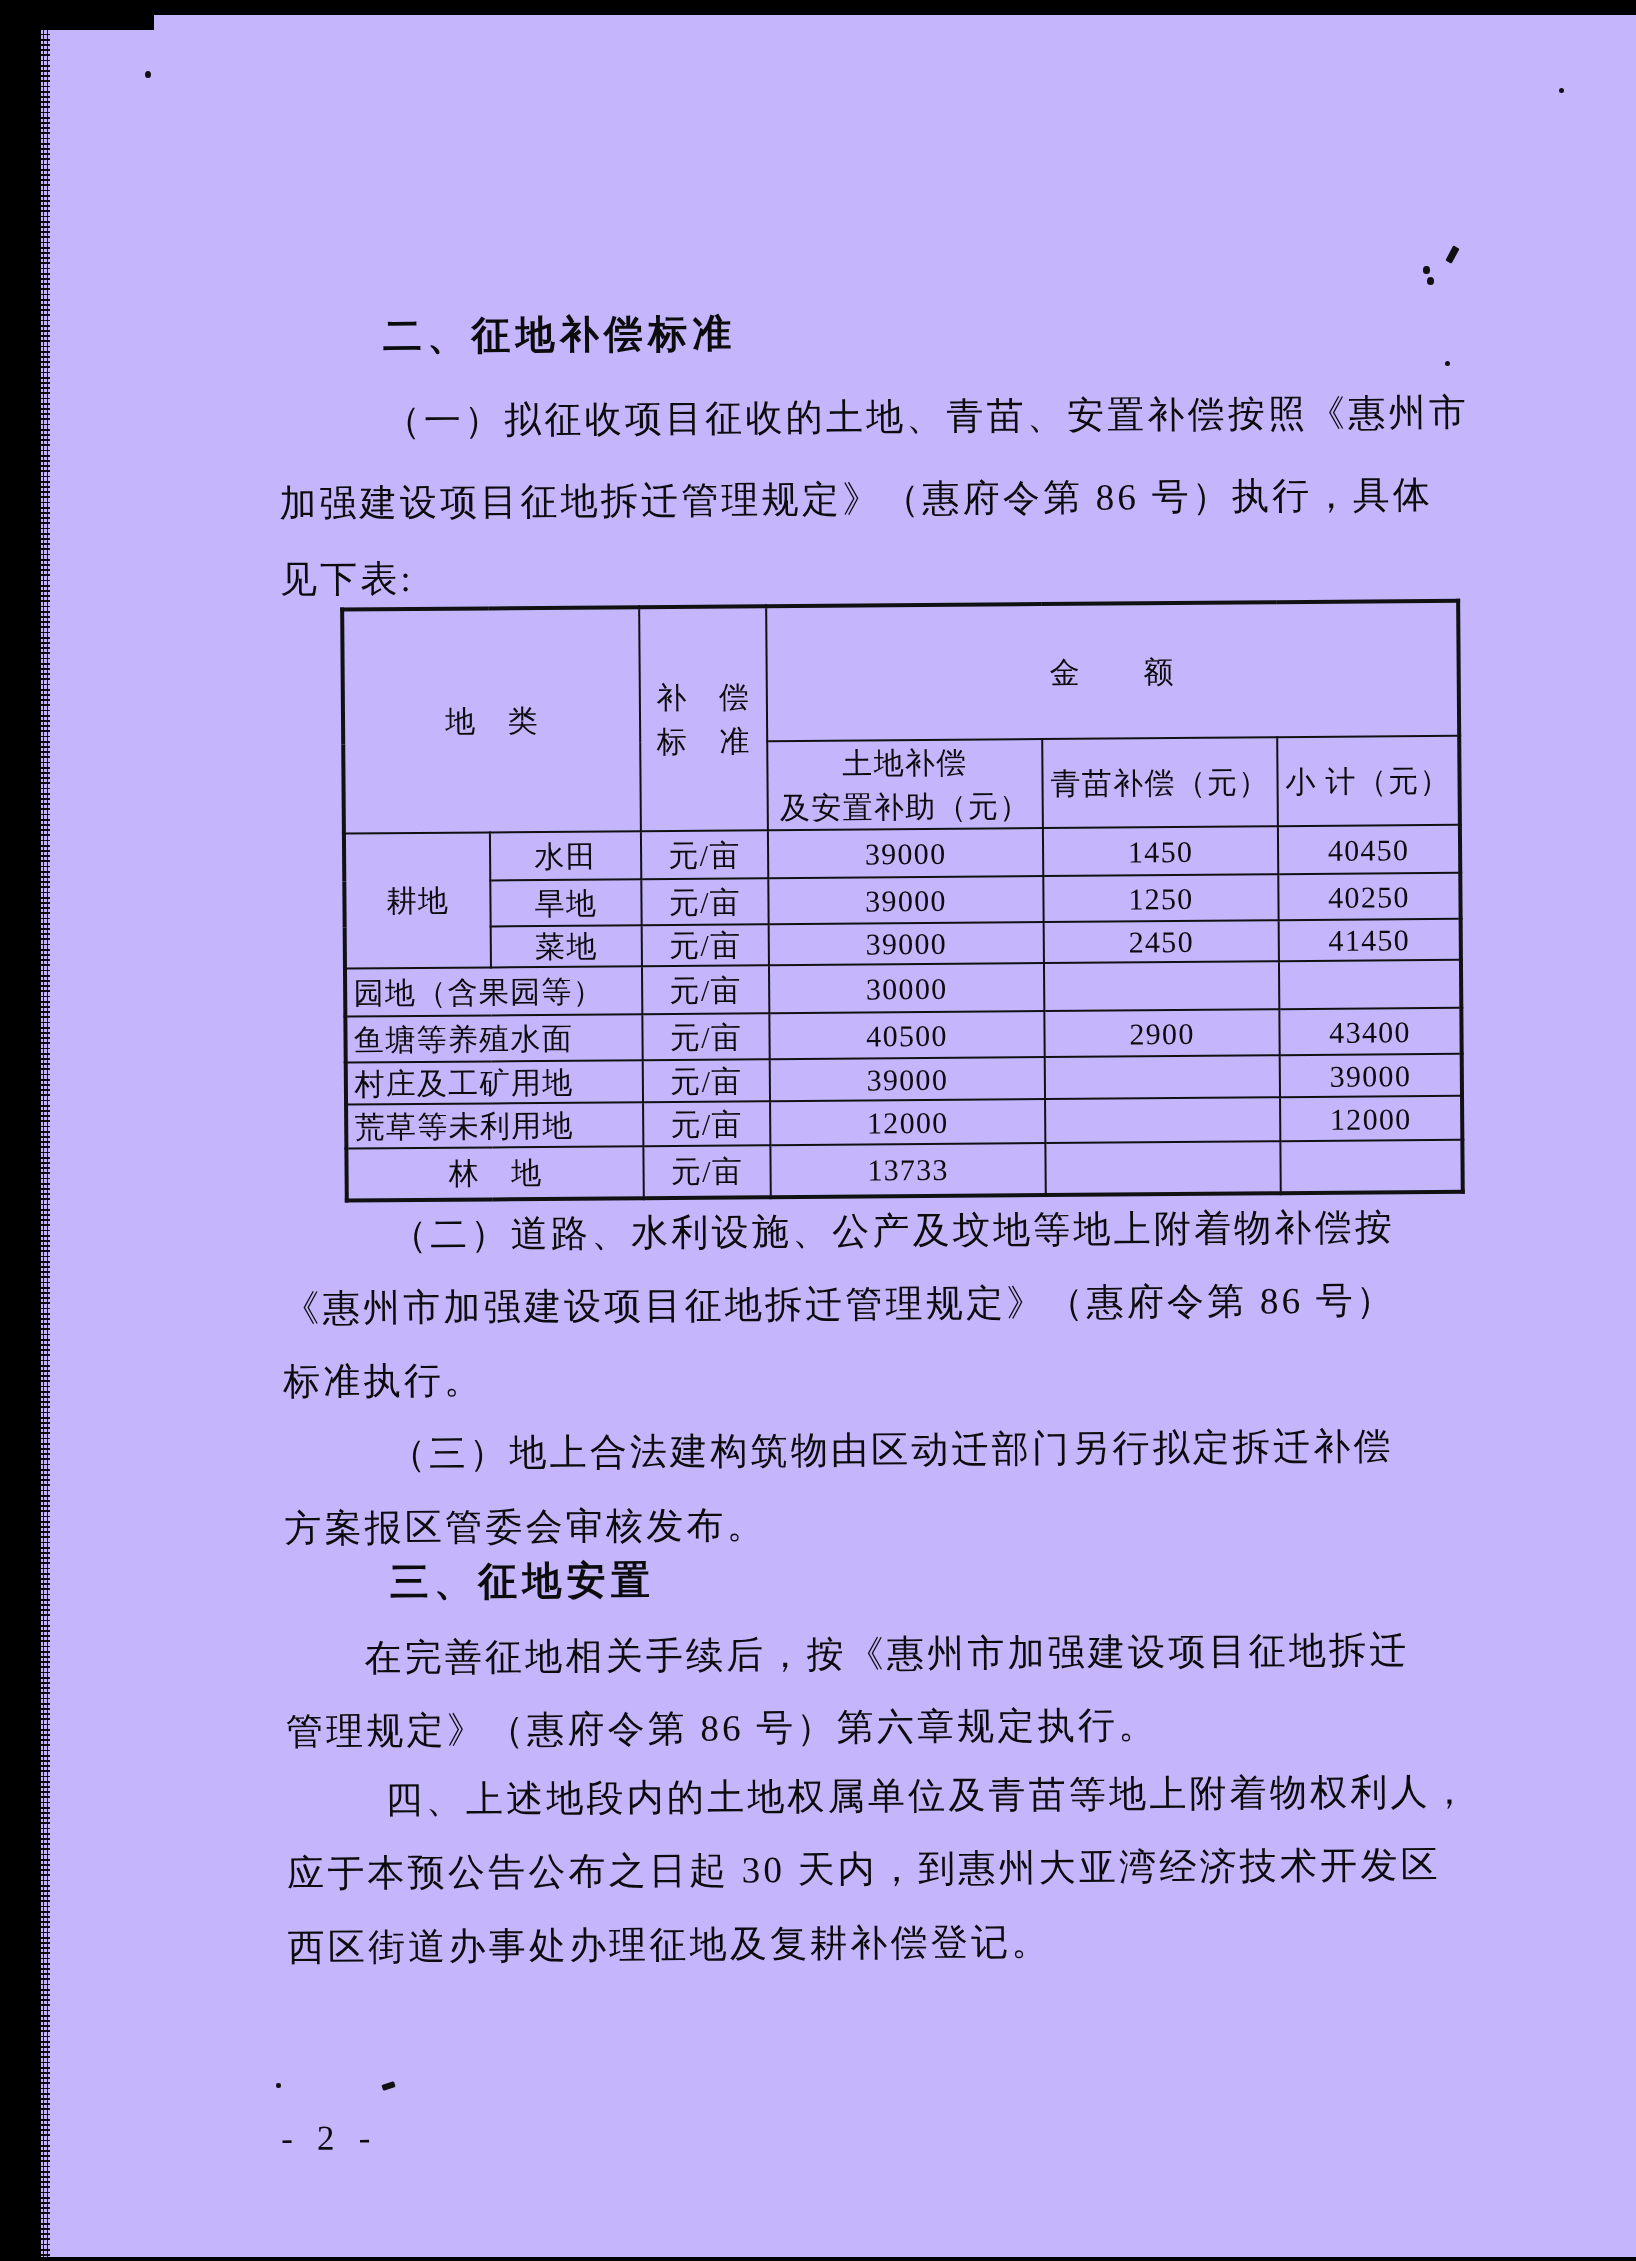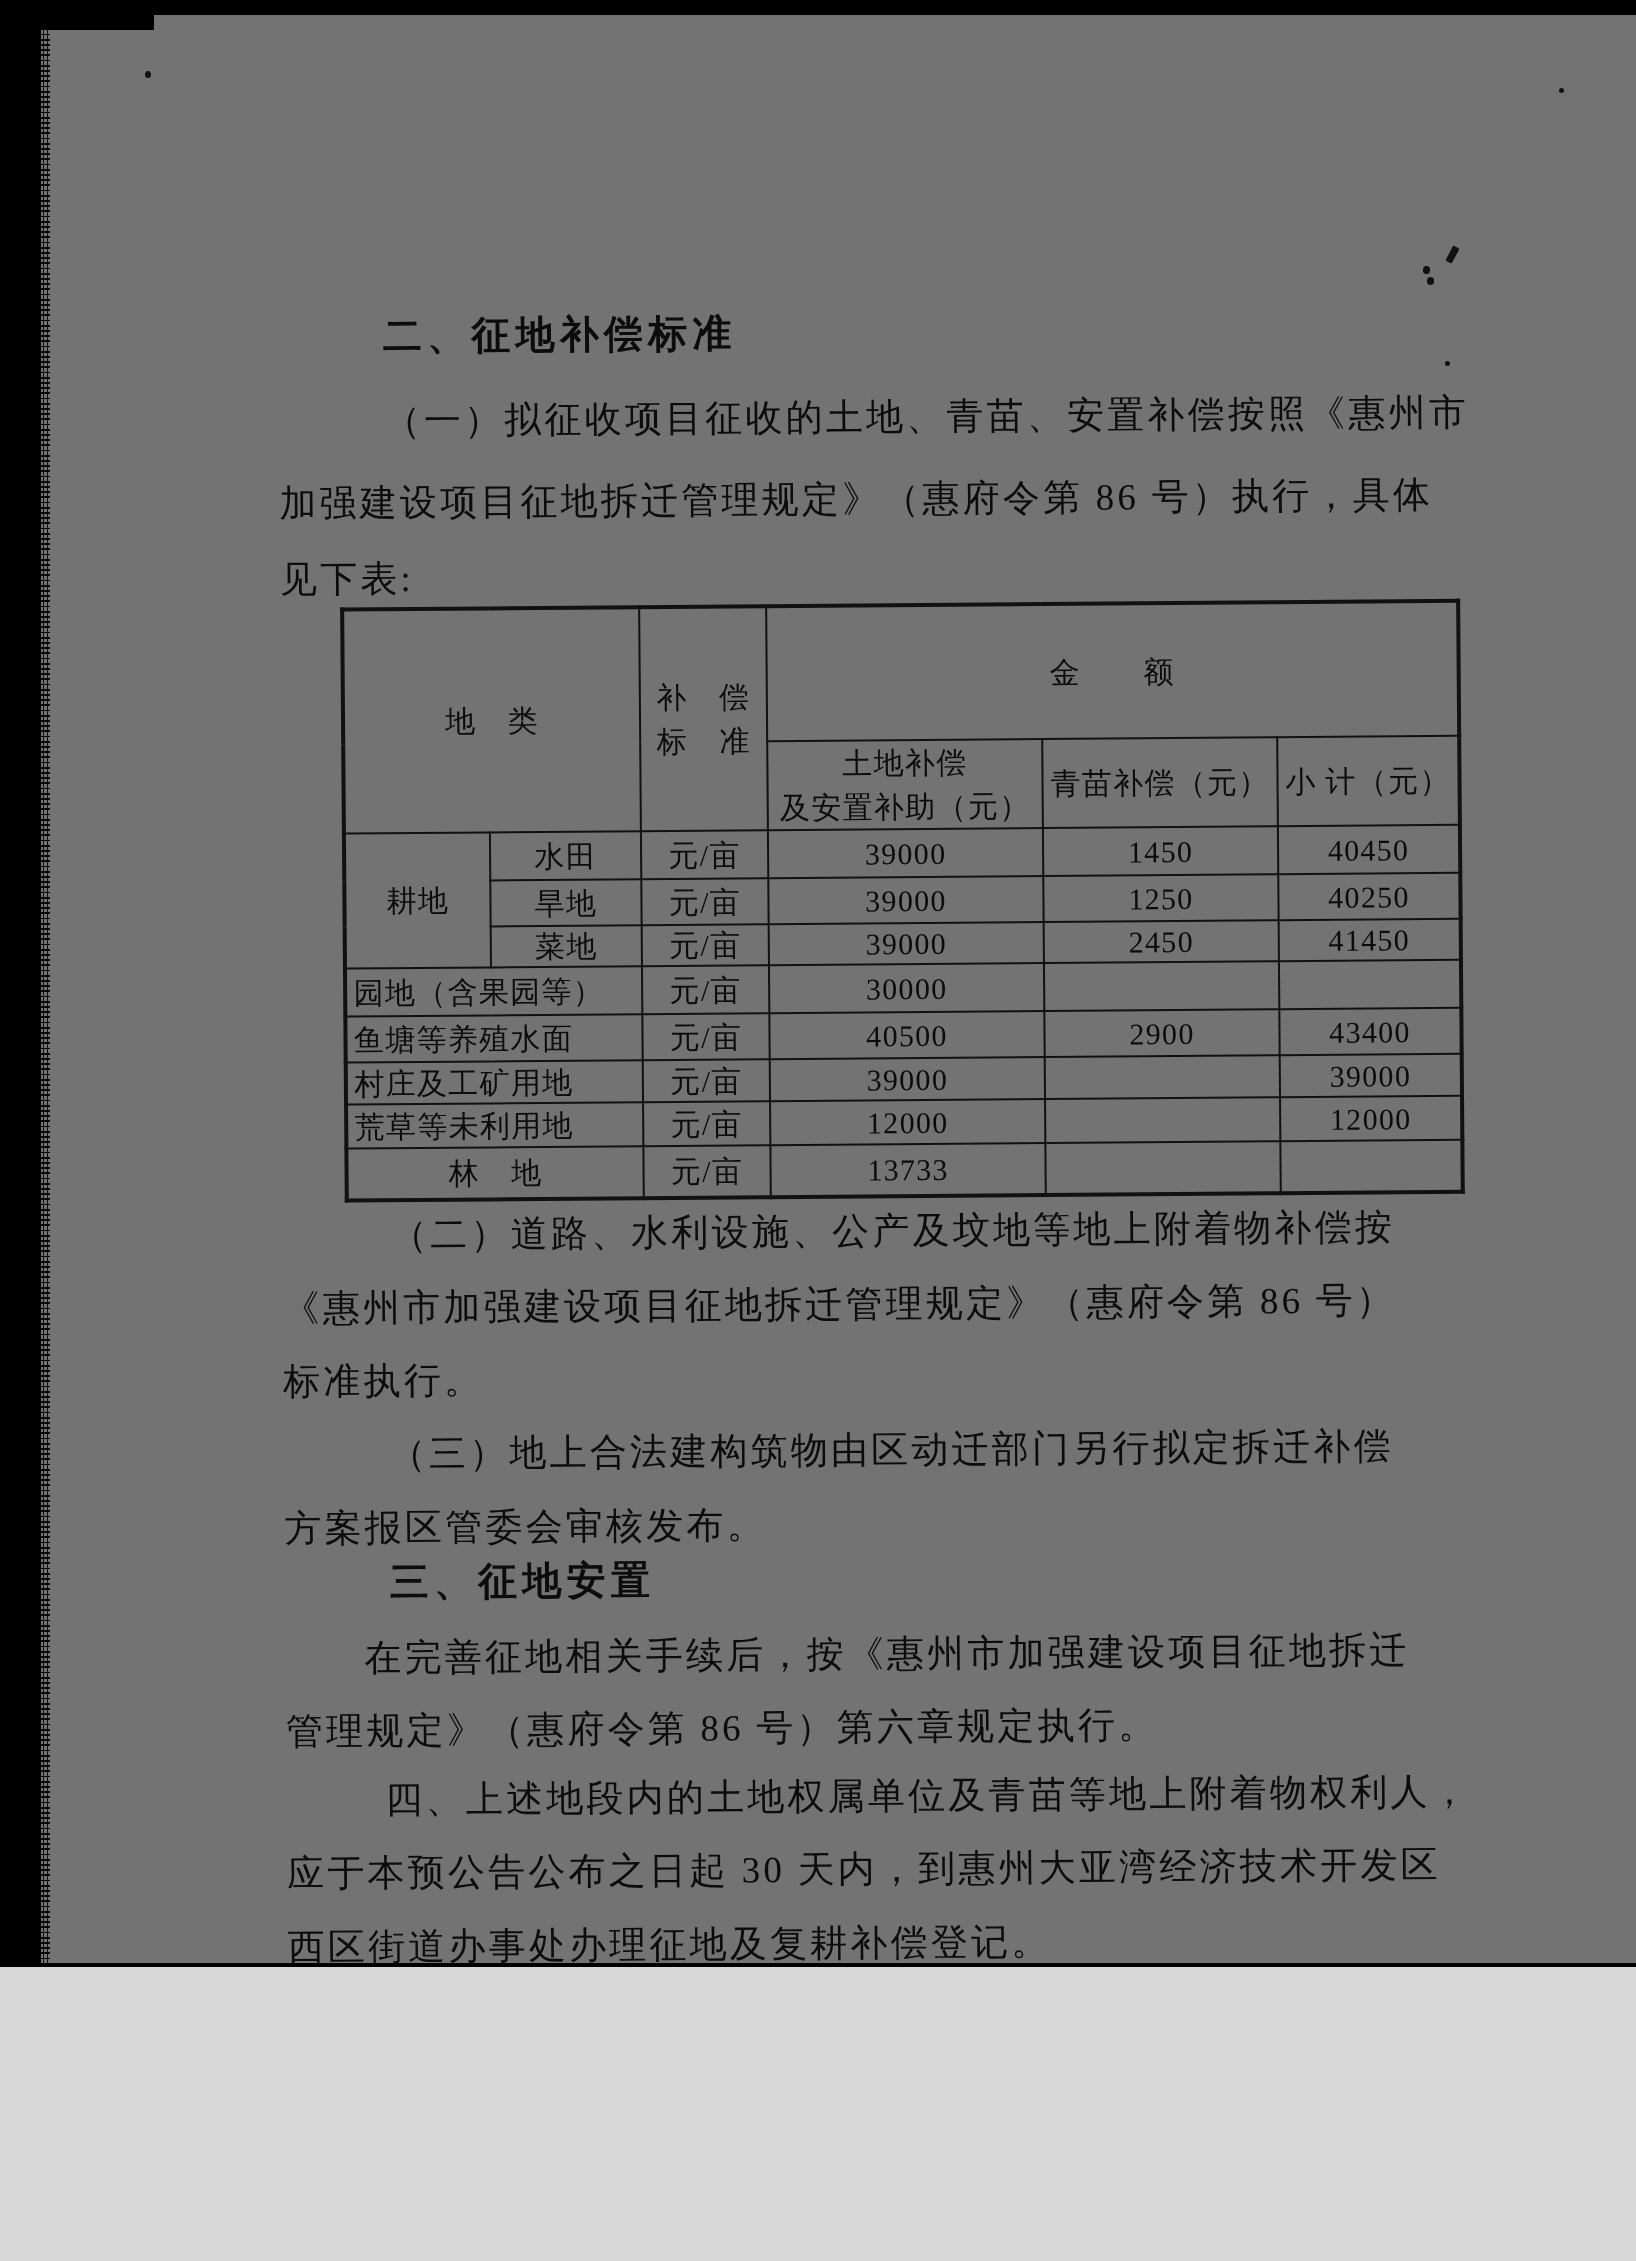--- a/index.html
+++ b/index.html
@@ -1,19 +1,19 @@
 <!DOCTYPE html>
 <html style="font-size:10.3px"><head>
 <meta charset="utf-8">
 <style>
   html,body{margin:0;padding:0;background:#d8d8d8;}
   .page{
     position:relative;
-    width:1636px;height:1967px;
-    background:#737373;
+    width:1636px;height:2261px;
+    background:#c4b5fd;
     overflow:hidden;
     font-family:"Liberation Serif",serif;
     color:#0c0c0c;
   }
   
   .edge-top{position:absolute;top:0;left:0;width:1636px;height:15px;background:#000;}
   .edge-corner{position:absolute;top:0;left:0;width:154px;height:30px;background:#000;}
   .edge-left{position:absolute;top:0;left:0;width:41px;height:2261px;background:#000;}
   .edge-left-noise{
     position:absolute;top:0;left:39px;width:11px;height:2261px;

